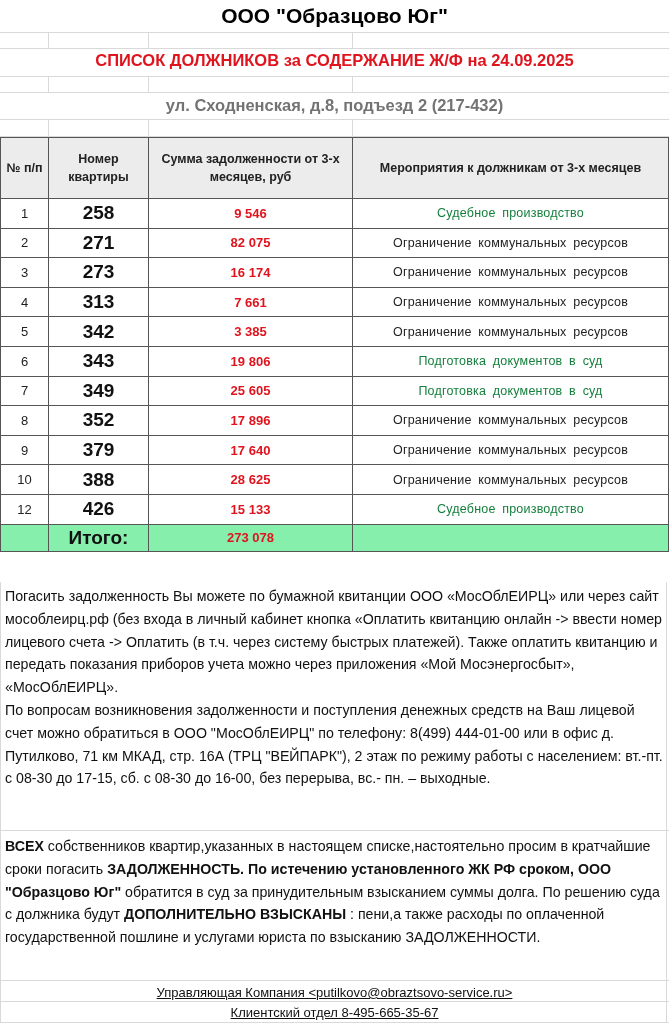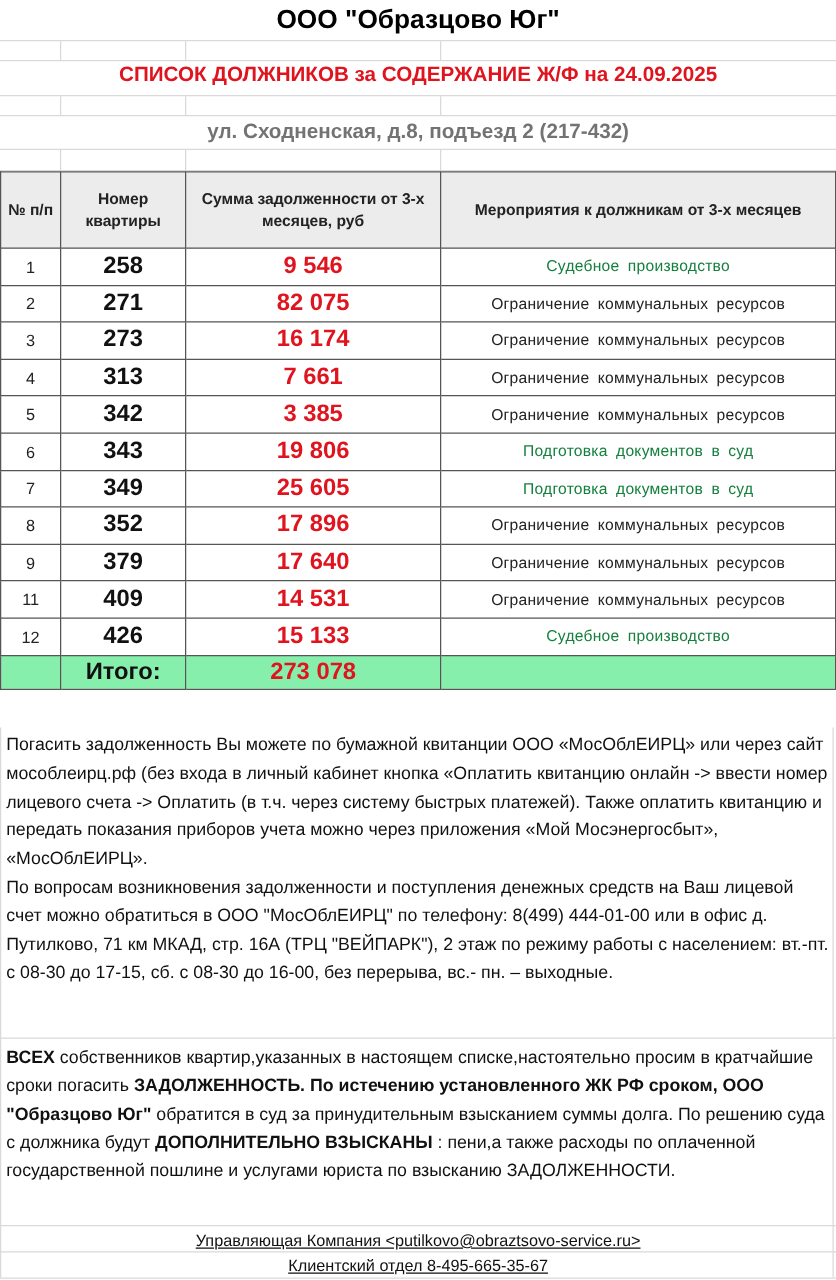--- a/index.html
+++ b/index.html
@@ -13,21 +13,21 @@
   .title { top: 4px; font-size: 21px; color: #000; }
   .subtitle { top: 51px; font-size: 16.5px; color: #e0141e; }
   .address { top: 96px; font-size: 16.5px; color: #737373; }
 
   table.debt { position: absolute; left: 0; top: 137px; width: 668px; border-collapse: collapse; table-layout: fixed; }
   table.debt td, table.debt th { border: 1px solid #555; padding: 0; text-align: center; vertical-align: middle; }
   table.debt th { background: #ececec; font-size: 12.5px; font-weight: bold; color: #222; height: 60px; line-height: 18px; }
   table.debt td { height: 28.6px; }
   td.c-num { font-size: 13px; color: #222; }
   td.c-apt { font-size: 19px; font-weight: bold; color: #111; }
-  td.c-sum { font-size: 19px; font-weight: bold; color: #e0141e; }
+  td.c-sum { font-size: 13px; font-weight: bold; color: #e0141e; }
   td.c-act { font-size: 12.5px; letter-spacing: 0.2px; word-spacing: 3px; }
   td.c-act.black { color: #222; }
   td.c-act.red { color: #15803d; }
   tr.total td { background: #86efac; height: 26px; }
 
   .para { position: absolute; left: 5px; width: 660px; font-size: 14.2px; line-height: 22.8px; color: #111; }
   .para b { font-weight: bold; }
   .p1 { top: 585px; }
   .p2 { top: 835px; }
   .footer { position: absolute; left: 0; width: 669px; text-align: center; font-size: 13px; text-decoration: underline; color: #111; }
@@ -134,23 +134,23 @@
         <td class="c-sum">17 896</td>
         <td class="c-act black">Ограничение  коммунальных  ресурсов</td>
       </tr>
       <tr>
         <td class="c-num">9</td>
         <td class="c-apt">379</td>
         <td class="c-sum">17 640</td>
         <td class="c-act black">Ограничение  коммунальных  ресурсов</td>
       </tr>
       <tr>
-        <td class="c-num">11</td>
-        <td class="c-apt">409</td>
-        <td class="c-sum">14 531</td>
+        <td class="c-num">10</td>
+        <td class="c-apt">388</td>
+        <td class="c-sum">28 625</td>
         <td class="c-act black">Ограничение  коммунальных  ресурсов</td>
       </tr>
       <tr>
         <td class="c-num">12</td>
         <td class="c-apt">426</td>
         <td class="c-sum">15 133</td>
         <td class="c-act red">Судебное производство</td>
       </tr>
     </tbody>
   <tfoot>

